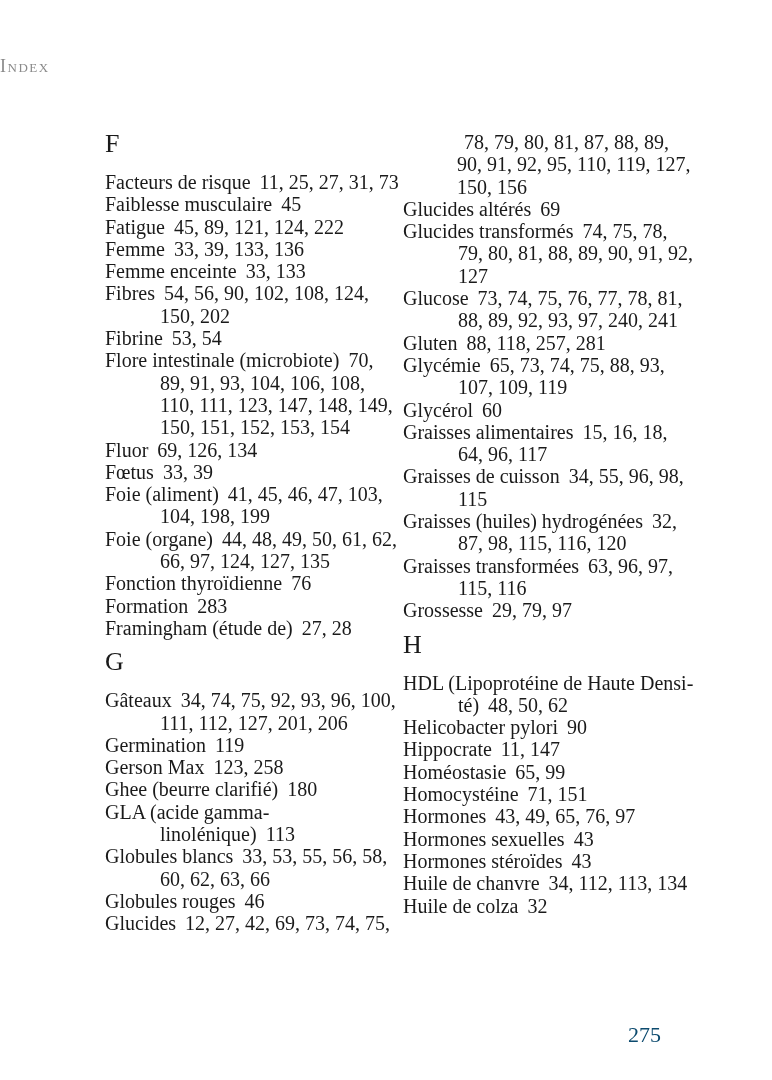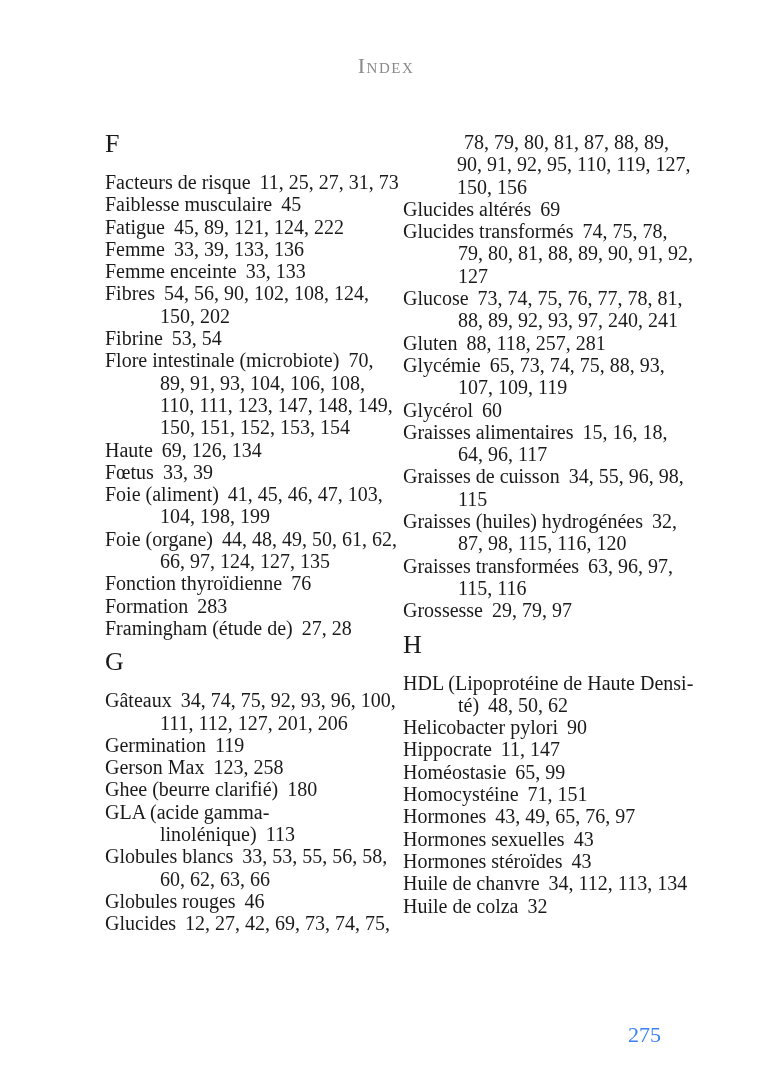--- a/index.html
+++ b/index.html
@@ -11,22 +11,22 @@
     background: #ffffff;
     font-family: "Liberation Serif", "DejaVu Serif", serif;
     color: #1a1a1a;
     overflow: hidden;
   }
   .running-title {
     position: absolute;
     top: 54px;
     left: 0;
     right: 0;
-    text-align: center;
-    font-size: 22px;
+    text-align: left;
+    font-size: 18px;
     line-height: 24px;
     font-variant: small-caps;
     letter-spacing: 1.5px;
     color: #8a8a8a;
   }
   .columns {
     position: absolute;
     left: 105px;
     top: 131px;
     width: 592px;
@@ -50,41 +50,41 @@
   }
   .entry .pages { margin-left: 0.45em; }
   .entry.continuation { padding-left: 54px; text-indent: 0; }
   .entry.continuation .pages { margin-left: 7px; }
   .page-number {
     position: absolute;
     left: 628px;
     top: 1022px;
     font-size: 22px;
     line-height: 26px;
-    color: #3b82f6;
+    color: #0c4a6e;
   }
 </style>
 </head>
 <body>
 
 <div class="page">
   <div class="running-title">Index</div>
 
   <div class="columns">
     <div class="col col-left">
         <div class="heading">F</div>
         <div class="entry"><span class="term">Facteurs de risque</span><span class="pages">11, 25, 27, 31, 73</span></div>
         <div class="entry"><span class="term">Faiblesse musculaire</span><span class="pages">45</span></div>
         <div class="entry"><span class="term">Fatigue</span><span class="pages">45, 89, 121, 124, 222</span></div>
         <div class="entry"><span class="term">Femme</span><span class="pages">33, 39, 133, 136</span></div>
         <div class="entry"><span class="term">Femme enceinte</span><span class="pages">33, 133</span></div>
         <div class="entry"><span class="term">Fibres</span><span class="pages">54, 56, 90, 102, 108, 124, 150, 202</span></div>
         <div class="entry"><span class="term">Fibrine</span><span class="pages">53, 54</span></div>
         <div class="entry"><span class="term">Flore intestinale (microbiote)</span><span class="pages">70, 89, 91, 93, 104, 106, 108, 110, 111, 123, 147, 148, 149, 150, 151, 152, 153, 154</span></div>
-        <div class="entry"><span class="term">Haute</span><span class="pages">69, 126, 134</span></div>
+        <div class="entry"><span class="term">Fluor</span><span class="pages">69, 126, 134</span></div>
         <div class="entry"><span class="term">Fœtus</span><span class="pages">33, 39</span></div>
         <div class="entry"><span class="term">Foie (aliment)</span><span class="pages">41, 45, 46, 47, 103, 104, 198, 199</span></div>
         <div class="entry"><span class="term">Foie (organe)</span><span class="pages">44, 48, 49, 50, 61, 62, 66, 97, 124, 127, 135</span></div>
         <div class="entry"><span class="term">Fonction thyroïdienne</span><span class="pages">76</span></div>
         <div class="entry"><span class="term">Formation</span><span class="pages">283</span></div>
         <div class="entry"><span class="term">Framingham (étude de)</span><span class="pages">27, 28</span></div>
         <div class="heading">G</div>
         <div class="entry"><span class="term">Gâteaux</span><span class="pages">34, 74, 75, 92, 93, 96, 100, 111, 112, 127, 201, 206</span></div>
         <div class="entry"><span class="term">Germination</span><span class="pages">119</span></div>
         <div class="entry"><span class="term">Gerson Max</span><span class="pages">123, 258</span></div>

